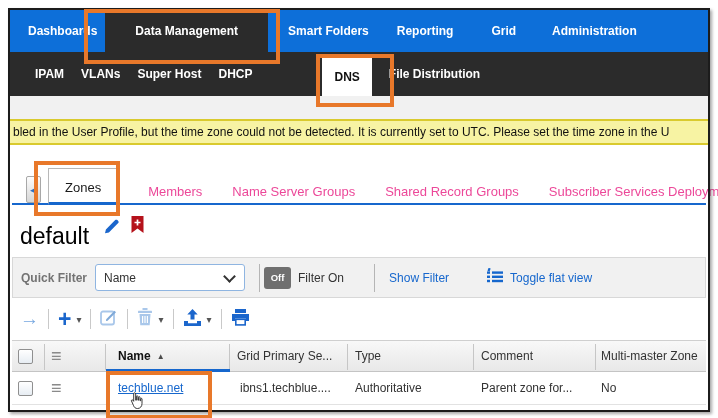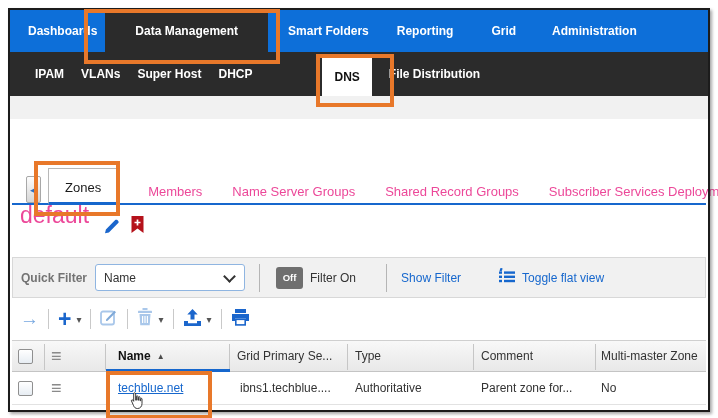--- a/index.html
+++ b/index.html
@@ -31,36 +31,36 @@
   
   .content{position:absolute;left:10px;top:145px;width:698px;height:263px;background:#fff;}
   .tabline{position:absolute;left:2px;top:58px;width:694px;height:2px;background:#1667cd;}
   .back-btn{position:absolute;left:16px;top:31px;width:15px;height:27px;box-sizing:border-box;
             background:linear-gradient(#fdfdfd,#d6d6d6);border:1px solid #a8a8a8;border-radius:2px;
             display:flex;align-items:center;justify-content:center;font-size:9px;color:#2f6fc0;cursor:pointer;}
   .tabs{position:absolute;left:38px;top:27px;height:33px;display:flex;align-items:flex-end;gap:30px;}
   .tab{color:#ec4899;font-size:13px;padding-bottom:6px;white-space:nowrap;cursor:pointer;}
   .tab.active{background:#fff;color:#1a1a1a;border:1px solid #b8b8b8;border-bottom:3px solid #1667cd;
               padding:11px 16px 7px;z-index:2;}
-  .title{position:absolute;left:10px;top:57px;font-size:23px;color:#ec4899;}
+  .title{position:absolute;left:10px;top:78px;font-size:23px;color:#000000;}
   .pencil-btn{position:absolute;left:92px;top:72px;cursor:pointer;}
   .bookmark-btn{position:absolute;left:120px;top:70px;cursor:pointer;}
   
   .filterbar{position:absolute;left:2px;top:112px;width:694px;height:41px;background:#f1f1f1;
              border:1px solid #d8d8d8;box-sizing:border-box;display:flex;align-items:center;padding-left:8px;}
   .qf-label{font-size:12px;font-weight:bold;color:#737373;}
   .qf-select{width:150px;height:27px;background:#fff;border:1px solid #8fb5e1;border-radius:3px;
              margin-left:8px;display:flex;align-items:center;justify-content:space-between;
              padding-left:8px;box-sizing:border-box;cursor:pointer;}
   .qf-select span{font-size:12px;color:#333;}
   .sel-caret{width:7px;height:7px;border-right:2px solid #333;border-bottom:2px solid #333;
              transform:rotate(45deg);margin-right:10px;margin-top:-3px;}
   .vdiv{width:1px;height:28px;background:#b5b5b5;}
   .off-btn{width:27px;height:22px;background:#6f6f6f;border-radius:3px;color:#fff;font-size:9.5px;
-           font-weight:bold;display:flex;align-items:center;justify-content:center;margin-left:16px;cursor:pointer;}
+           font-weight:bold;display:flex;align-items:center;justify-content:center;margin-left:4px;cursor:pointer;}
   .plain-label{font-size:12px;color:#333;margin-left:7px;}
   .blue-link{font-size:12px;color:#1667cd;cursor:pointer;}
   
   .toolbar{position:absolute;left:10px;top:159px;height:30px;display:flex;align-items:center;}
   .tbtn{display:flex;align-items:center;cursor:pointer;}
   .tdiv{width:1px;height:20px;background:#c9c9c9;margin:0 9px;}
   .arrow-glyph{font-size:19px;font-weight:bold;color:#76a7e0;line-height:20px;}
   .plus-glyph{font-size:23px;font-weight:bold;color:#1b66cc;line-height:20px;}
   .caret-glyph{font-size:10px;color:#555;margin-left:5px;}
   
@@ -109,20 +109,23 @@
     <span class="subnav-item">Super Host</span>
     <span class="subnav-item">DHCP</span>
     <div class="subnav-active">
       <span class="subnav-item">DNS</span>
     </div>
     <span class="subnav-item">File Distribution</span>
   </div>
 
   <div class="gap-strip"></div>
 
+  <div class="warnbar">
+    <span class="warn-text">bled in the User Profile, but the time zone could not be detected. It is currently set to UTC. Please set the time zone in the U</span>
+  </div>
 
   <div class="content">
 
     <div class="tabline"></div>
     <div class="back-btn">
       <span>◀</span>
     </div>
 
     <div class="tabs">
       <span class="tab active">Zones</span>

